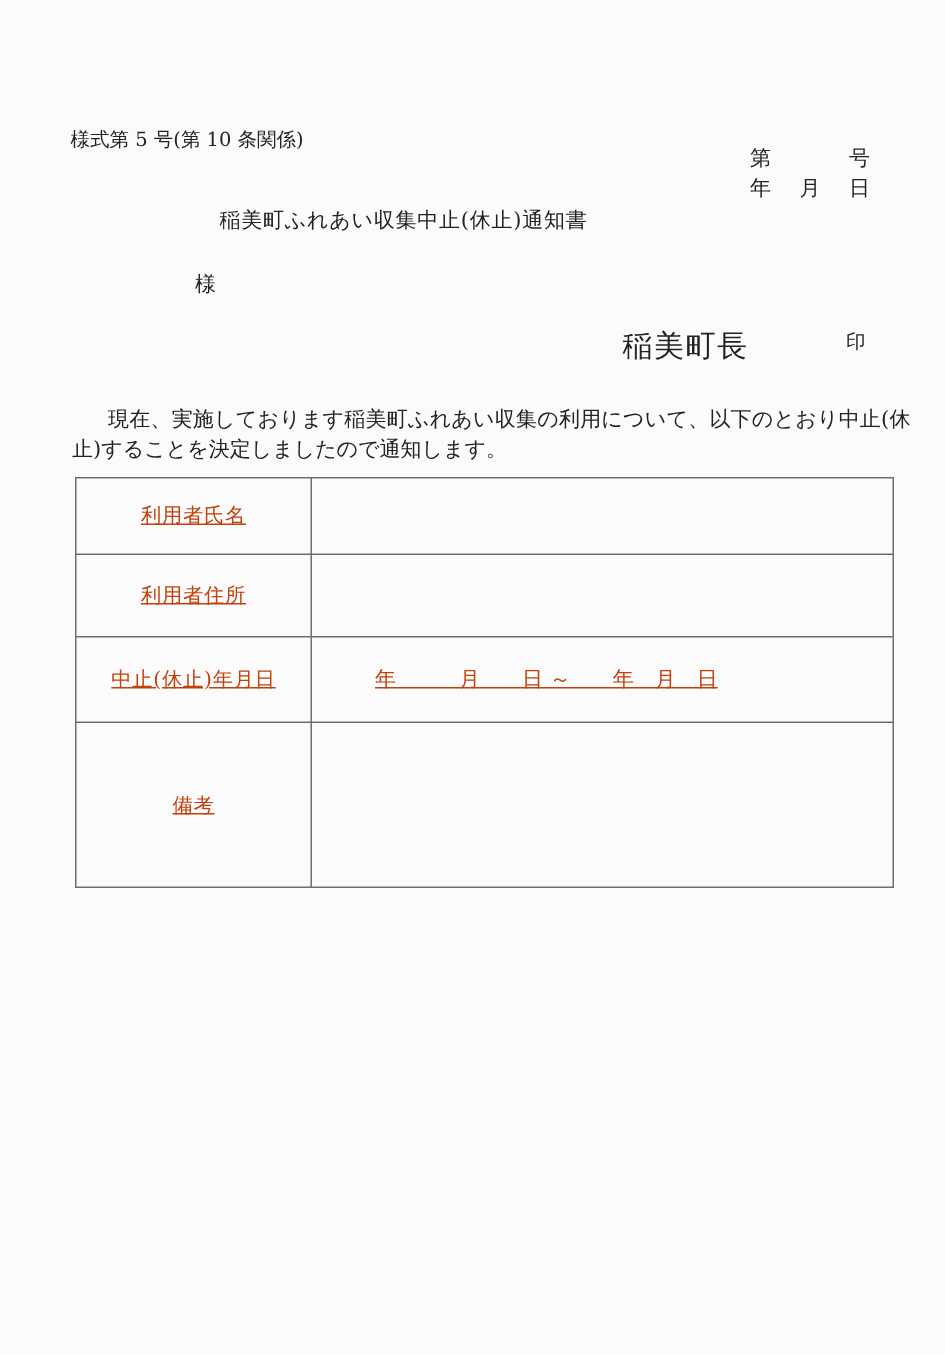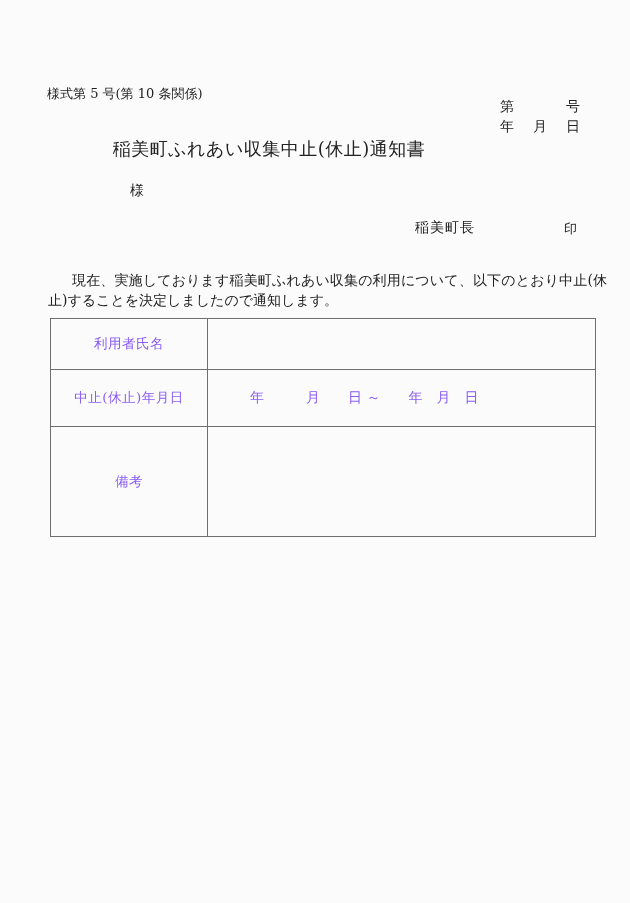--- a/index.html
+++ b/index.html
@@ -27,30 +27,30 @@
     font-size: 14px;
   }
   .date-line {
     left: 500px; top: 119px; width: 80px;
     display: flex; justify-content: space-between;
     font-size: 14px;
   }
   .doc-title {
     left: 0; top: 140px; width: 538px;
     text-align: center;
-    font-size: 18px;
+    font-size: 14px;
     letter-spacing: 0.5px;
   }
   .addressee {
     left: 130px; top: 183px;
     font-size: 14px;
   }
   .sender-name {
     left: 415px; top: 220px;
-    font-size: 14px;
+    font-size: 20px;
     letter-spacing: 1px;
   }
   .seal {
     left: 564px; top: 222px;
     font-size: 13px;
   }
   .body-paragraph {
     left: 30px; top: 252px; width: 559px;
     font-size: 14px;
     line-height: 20px;
@@ -63,22 +63,23 @@
     position: absolute;
     left: 50px; top: 318px;
     border-collapse: collapse;
     table-layout: fixed;
     width: 543px;
   }
   .notice-table td {
     border: 1px solid #6e6e6e;
     padding: 0;
     font-size: 13.5px;
-    color: #8b5cf6;
+    color: #c2410c;
     overflow: hidden;
+    text-decoration: underline;
   }
   .notice-table td.label-cell {
     width: 156px;
     text-align: center;
     vertical-align: middle;
     letter-spacing: 0.5px;
   }
   .notice-table td.value-cell {
     width: 387px;
     vertical-align: middle;
@@ -119,20 +120,24 @@
 <div class="abs seal">印</div>
 
 <p class="abs body-paragraph">現在、実施しております稲美町ふれあい収集の利用について、以下のとおり中止(休止)することを決定しましたので通知します。</p>
 
 <table class="notice-table">
   <tbody>
     <tr class="row-name">
       <td class="label-cell">利用者氏名</td>
       <td class="value-cell"></td>
     </tr>
+    <tr class="row-addr">
+      <td class="label-cell">利用者住所</td>
+      <td class="value-cell"></td>
+    </tr>
     <tr class="row-date">
       <td class="label-cell">中止(休止)年月日</td>
       <td class="value-cell date-range">年　　　月　　日 ～　　年　月　日</td>
     </tr>
     <tr class="row-notes">
       <td class="label-cell">備考</td>
       <td class="value-cell"></td>
     </tr>
   </tbody>
 </table>

